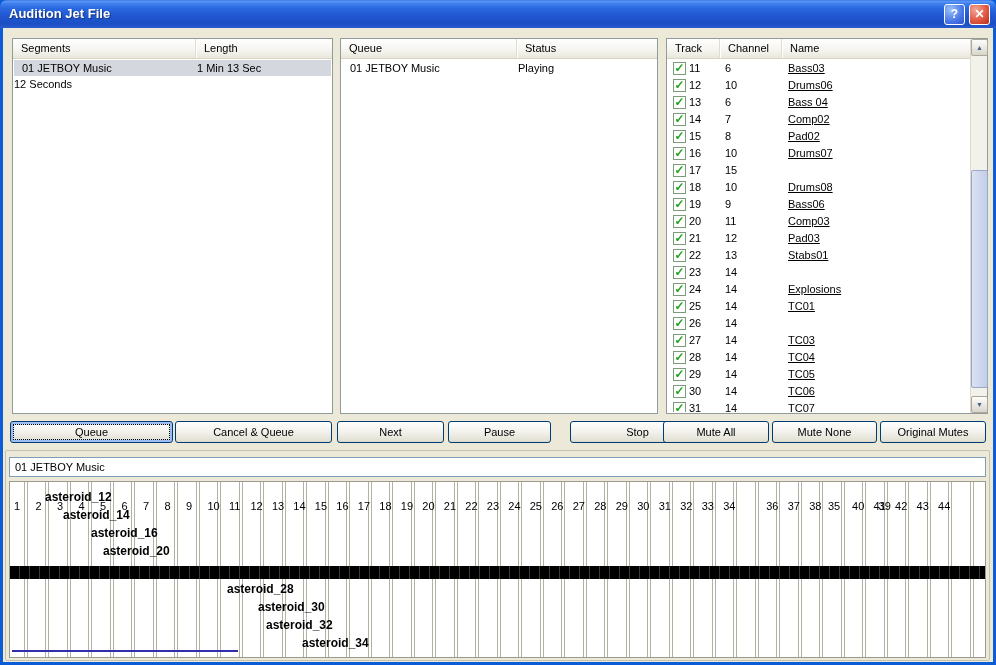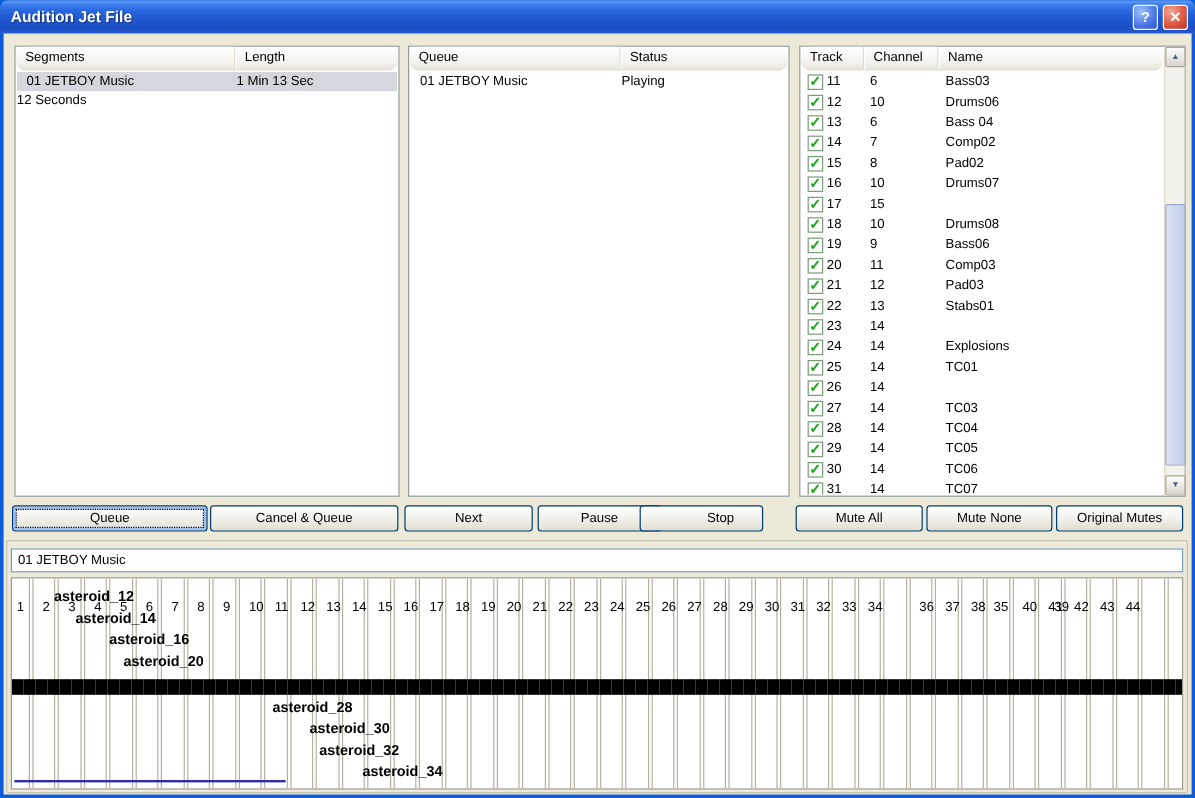--- a/index.html
+++ b/index.html
@@ -35,21 +35,20 @@
     border:1px solid #919b9c;
   }
   .segments-panel{ left:12px;  width:321px; }
   .queue-panel{    left:340px; width:318px; }
   .tracks-panel{   left:666px; width:322px; }
 
   .panel-header{
     position:absolute; left:0; top:0; right:0; height:20px; display:flex;
     background:linear-gradient(180deg,#ffffff,#f5f4ef 60%,#e9e7dc);
     border-bottom:1px solid #d8d5c2;
-    border-radius:10px;
   }
   .tracks-panel .panel-header{ right:17px; }
   .panel-header .col{ height:100%; line-height:19px; padding-left:8px; }
   .panel-header .sep{ border-right:1px solid #e0ddd0; box-shadow:1px 0 0 #fff; }
 
   .segments-panel .c1{ width:183px; } .segments-panel .c2{ flex:1; }
   .queue-panel .c1{ width:176px; }    .queue-panel .c2{ flex:1; }
   .tracks-panel .hc1{ width:53px; } .tracks-panel .hc2{ width:62px; } .tracks-panel .hc3{ flex:1; }
 
   .rows{ position:absolute; left:1px; right:1px; top:21px; bottom:1px; overflow:hidden; }
@@ -59,21 +58,21 @@
   .lrow .c1{ padding-left:8px; }
   .lrow.selected{ background:#d4d7dd; }
 
   .trow{ display:flex; height:17px; line-height:17px; }
   .cb-cell{ width:21px; padding-left:5px; }
   .cb{
     display:inline-block; width:13px; height:13px; margin-top:2px;
     border:1px solid #7b9b7b; background:#fff; color:#1ca41c;
     font-size:12px; line-height:11px; font-weight:bold; text-align:center;
   }
-  .t-num{ width:32px; } .t-chan{ width:62px; padding-left:4px; } .t-name{ flex:1; padding-left:5px; }
+  .t-num{ width:32px; } .t-chan{ width:62px; padding-left:4px; } .t-name{ flex:1; padding-left:5px;text-decoration:underline; }
 
   
   .scrollbar{ position:absolute; top:0; right:0; bottom:0; width:17px; background:#f2f1ea; border-left:1px solid #dedbce; }
   .sb-btn{
     position:absolute; left:0; width:17px; height:17px;
     background:linear-gradient(180deg,#fdfdfc,#d8d5cc); border:1px solid #aca899; border-radius:2px;
     color:#4d6185; font-size:7px; line-height:15px; text-align:center;
   }
   .sb-btn.up{ top:0; } .sb-btn.down{ bottom:0; }
   .sb-thumb{
@@ -89,21 +88,21 @@
     font-family:inherit; font-size:11px; color:#000; cursor:default;
   }
   .xp-btn.default{
     box-shadow: inset 0 0 0 2px #9ebdf0, inset 0 0 0 3px #cfe0f8;
     outline:1px dotted #000; outline-offset:-4px;
   }
   .xp-btn:nth-child(1){ left:10px;  width:163px; }
   .xp-btn:nth-child(2){ left:175px; width:157px; }
   .xp-btn:nth-child(3){ left:337px; width:107px; }
   .xp-btn:nth-child(4){ left:448px; width:103px; }
-  .xp-btn:nth-child(5){ left:533px; width:103px;padding-left:32px; }
+  .xp-btn:nth-child(5){ left:570px; width:103px;padding-left:32px; }
   .xp-btn:nth-child(6){ left:663px; width:106px; }
   .xp-btn:nth-child(7){ left:772px; width:105px; }
   .xp-btn:nth-child(8){ left:880px; width:106px; }
 
   
   .player-frame{
     position:absolute; left:5px; top:450px; width:985px; height:211px;
     border:1px solid #c6c2b0; border-radius:2px;
   }
   .current-field{

